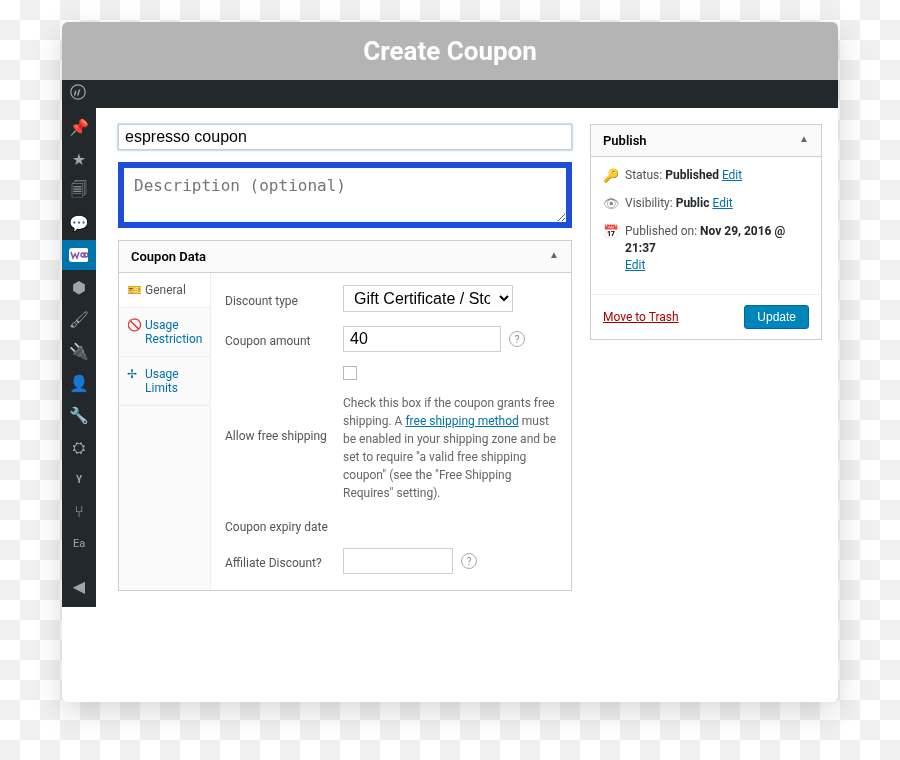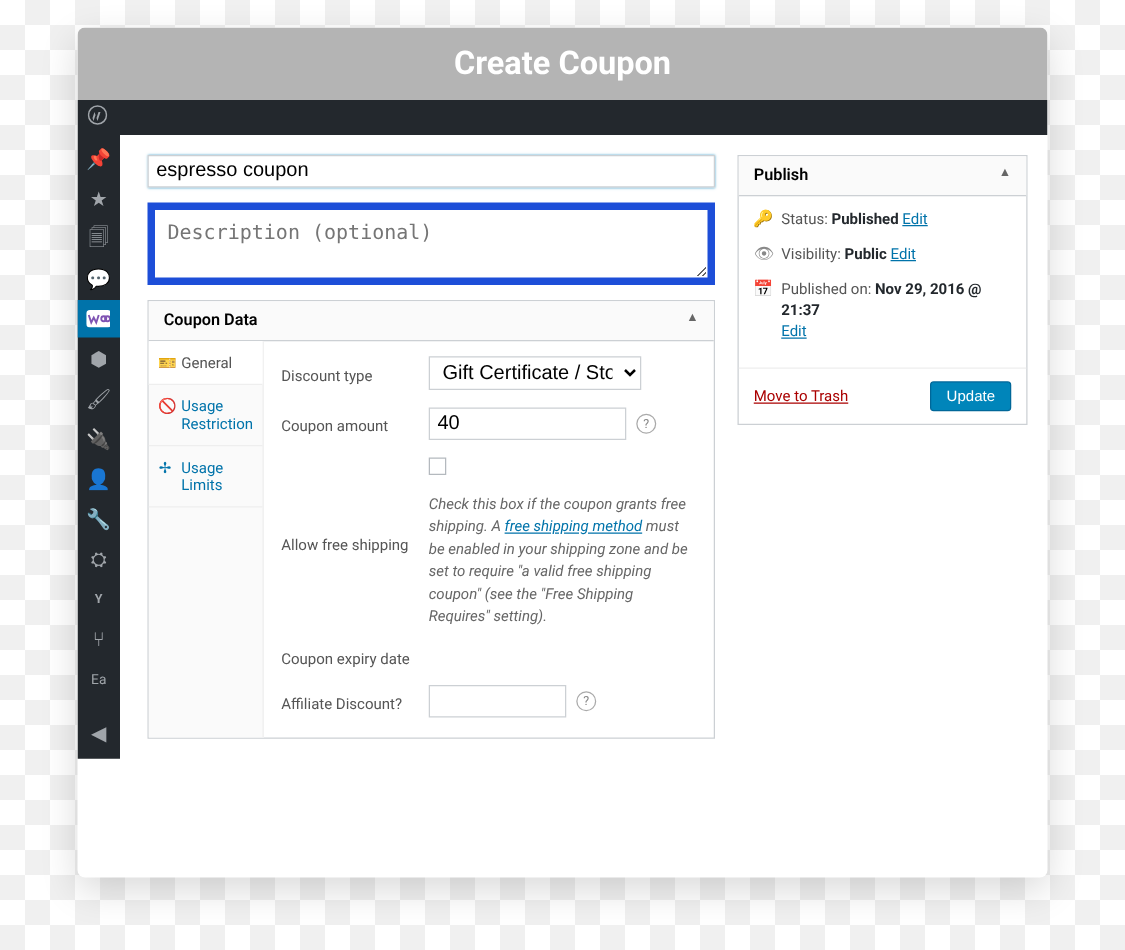--- a/index.html
+++ b/index.html
@@ -165,21 +165,20 @@
     width: 16px; height: 16px;
     border: 1px solid #aaa;
     border-radius: 50%;
     color: #888;
     font-size: 10px;
     display: inline-flex;
     align-items: center;
     justify-content: center;
   }
   .ship-desc {
-    font-style: italic;
     color: #666;
     line-height: 1.5;
     margin-top: 6px;
     font-size: 12px;
   }
   .ship-desc a { color: #0073aa; text-decoration: underline; }
 
   .publish-list { padding: 10px 12px; font-size: 12px; color: #555; }
   .publish-list .prow { display: flex; gap: 8px; align-items: flex-start; margin-bottom: 10px; line-height: 1.4; }
   .publish-list .picon { color: #888; width: 14px; flex-shrink: 0; font-size: 13px; }

